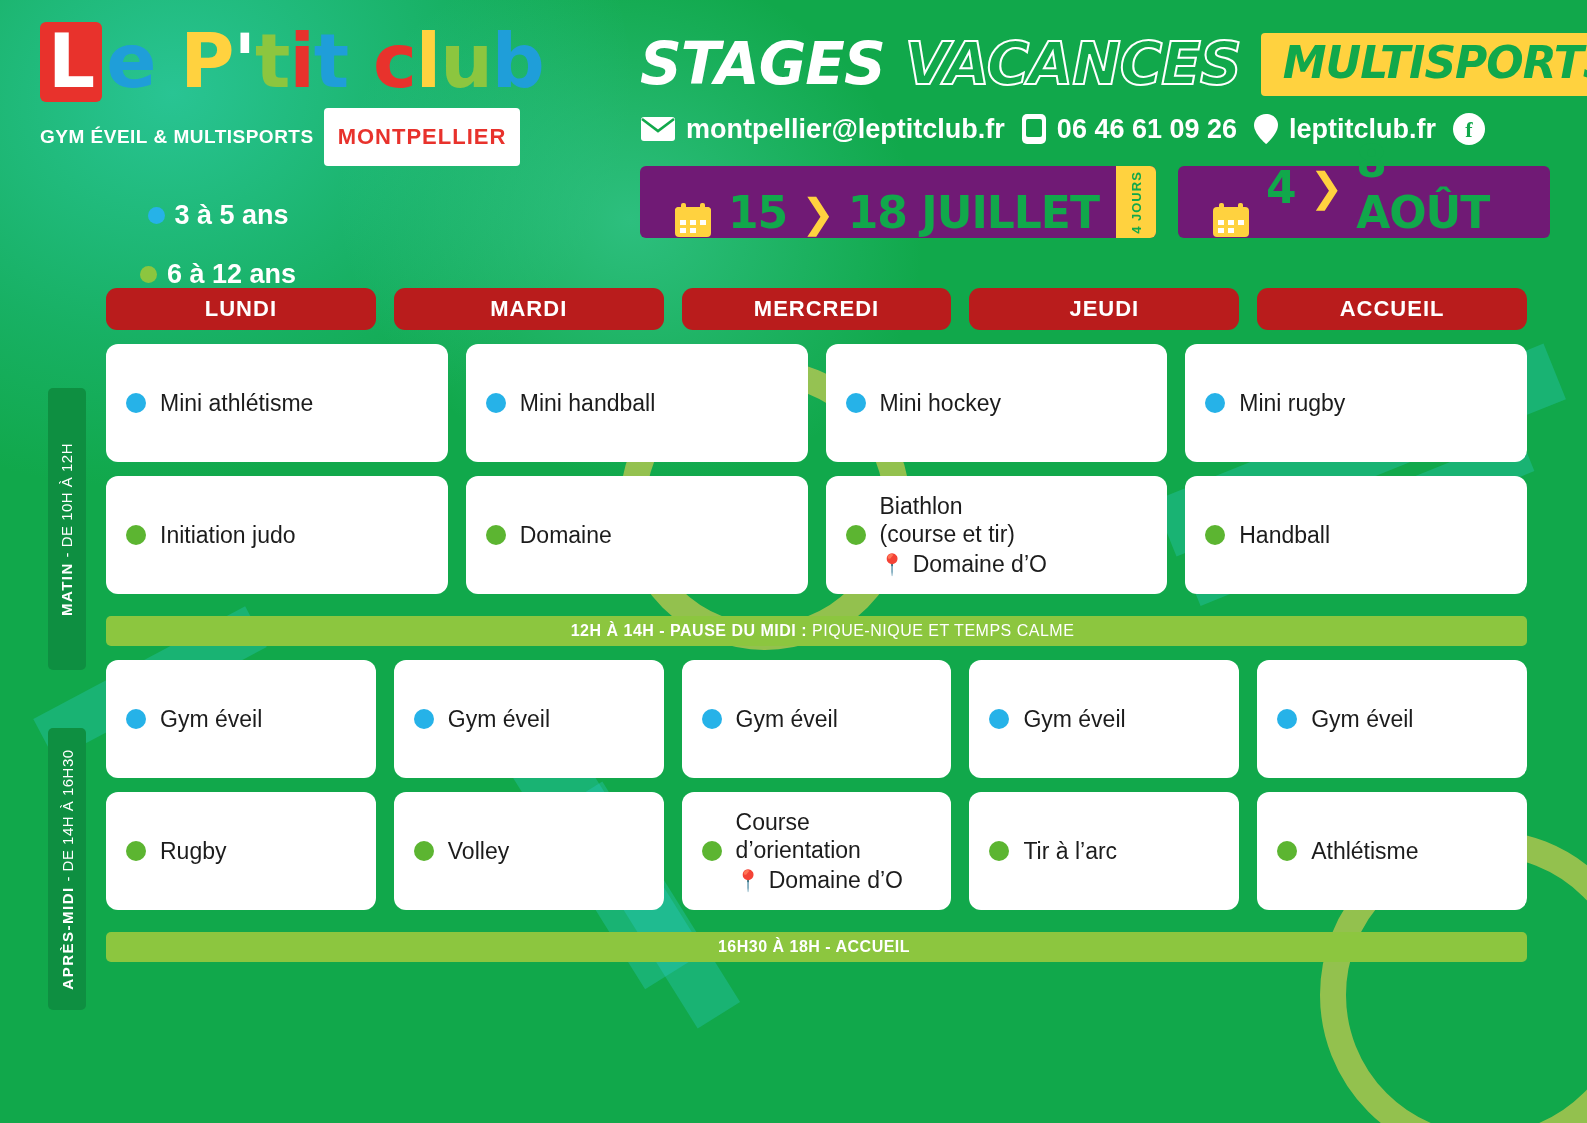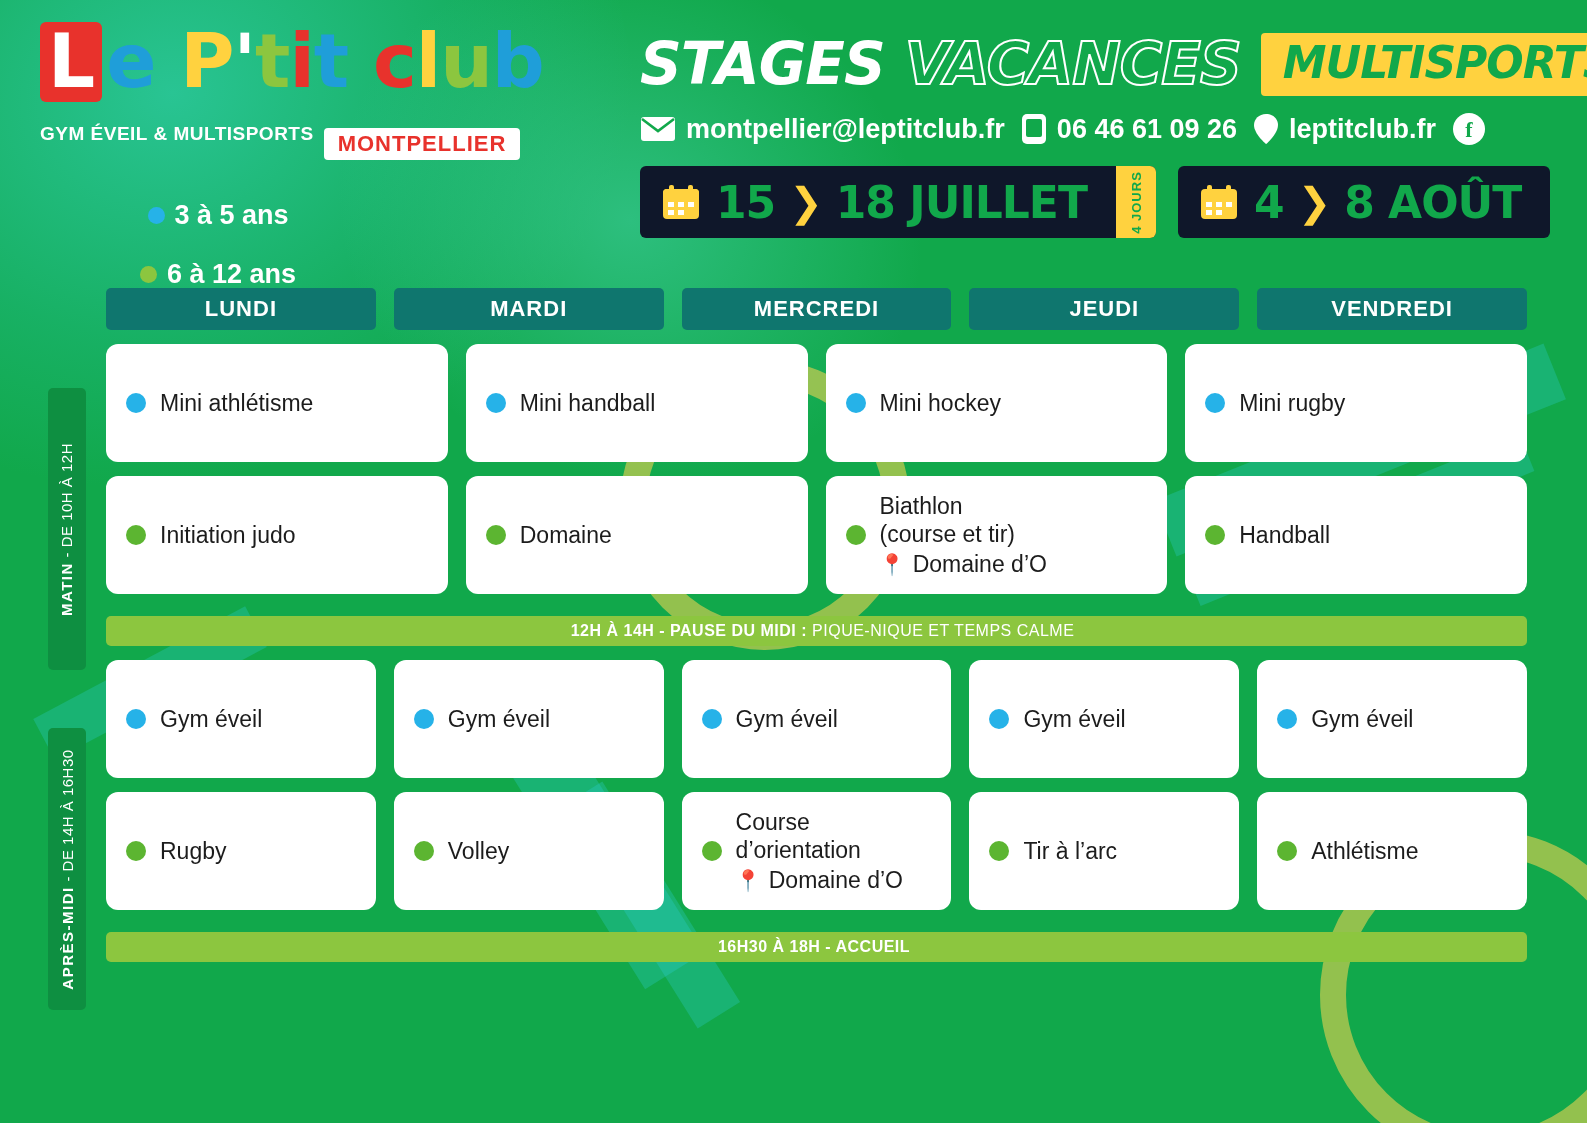--- a/index.html
+++ b/index.html
@@ -62,21 +62,21 @@
     border-radius:6px; margin-right:4px;
   }
   .logo-sub {
     margin-top:6px; display:flex; align-items:center; gap:10px;
   }
   .logo-sub .txt {
     color:#fff; font-weight:bold; font-size:19px; letter-spacing:.5px;
   }
   .logo-city {
     background:#fff; color:#e8322c; font-weight:bold; font-size:22px;
-    padding:3px 14px; border-radius:4px; letter-spacing:1px;margin-top:20px;
+    padding:16px 14px; border-radius:4px; letter-spacing:1px;
   }
 
   .ages {
     position:absolute; left:140px; top:200px; display:flex; gap:28px; align-items:center;flex-direction:column;
   }
   .age { display:flex; align-items:center; gap:10px; color:#fff; font-size:27px; font-weight:bold; }
   .dot { width:17px; height:17px; border-radius:50%; display:inline-block; }
   .dot.blue { background:#26b2e8; }
   .dot.green { background:#8cc63f; }
 
@@ -98,22 +98,22 @@
   }
   .contact-row {
     display:flex; align-items:center; gap:16px; margin-top:14px; color:#fff;
     font-size:27px; font-weight:bold;
   }
   .contact-row .item { display:flex; align-items:center; gap:10px; }
   .ico { display:inline-flex; align-items:center; justify-content:center; }
 
   .dates-row { display:flex; gap:22px; margin-top:20px; }
   .date-box {
-    background:#0f172a; border-radius:6px; height:72px; display:flex; align-items:center;
-    padding:0 22px; gap:16px; position:relative;
+    background:#701a75; border-radius:6px; height:72px; display:flex; align-items:flex-end;
+    padding:0 34px; gap:16px; position:relative;
   }
   .date-box.one { width:516px; }
   .date-box.two { width:372px; }
   .date-txt {
     color:#11a84b; font-size:44px; font-weight:bold; font-family:"DejaVu Sans", sans-serif;
     display:flex; align-items:center; gap:14px; letter-spacing:-1px;
   }
   .chev { color:#ffd23f; font-size:40px; font-weight:bold; }
   .badge-4j {
     position:absolute; right:0; top:0; height:72px; width:40px;
@@ -123,21 +123,21 @@
   .badge-4j span {
     transform: rotate(-90deg); white-space:nowrap;
     color:#11a84b; font-size:13px; font-weight:bold; letter-spacing:1px;
   }
   .cal-ico { width:38px; height:36px; flex:0 0 auto; }
 
   
   .grid { position:absolute; left:0; top:288px; width:1587px; }
   .days { display:flex; gap:18px; padding:0 60px 0 106px; }
   .day {
-    flex:1; background:#0f766e; border-radius:5px; height:42px;
+    flex:1; background:#b91c1c; border-radius:11px; height:42px;
     display:flex; align-items:center; justify-content:center;
     color:#fff; font-weight:bold; font-size:22px; letter-spacing:1px;
   }
   .band {
     margin:12px 60px 0 106px; background:#8cc63f; border-radius:5px; height:30px;
     display:flex; align-items:center; justify-content:center; color:#fff;
     font-size:16px; letter-spacing:.5px;
   }
   .band b { font-weight:bold; margin-right:5px; }
   .row { display:flex; gap:18px; padding:0 60px 0 106px; margin-top:14px; }
@@ -299,21 +299,21 @@
     </div>
   </div>
 
   <div class="grid">
 
     <div class="days">
       <div class="day">LUNDI</div>
       <div class="day">MARDI</div>
       <div class="day">MERCREDI</div>
       <div class="day">JEUDI</div>
-      <div class="day">VENDREDI</div>
+      <div class="day">ACCUEIL</div>
     </div>
 
 
     <div class="row">
       <div class="cell">
         <span class="bullet blue"></span>
         <span class="label">Mini athlétisme</span>
       </div>
       <div class="cell">
         <span class="bullet blue"></span>

